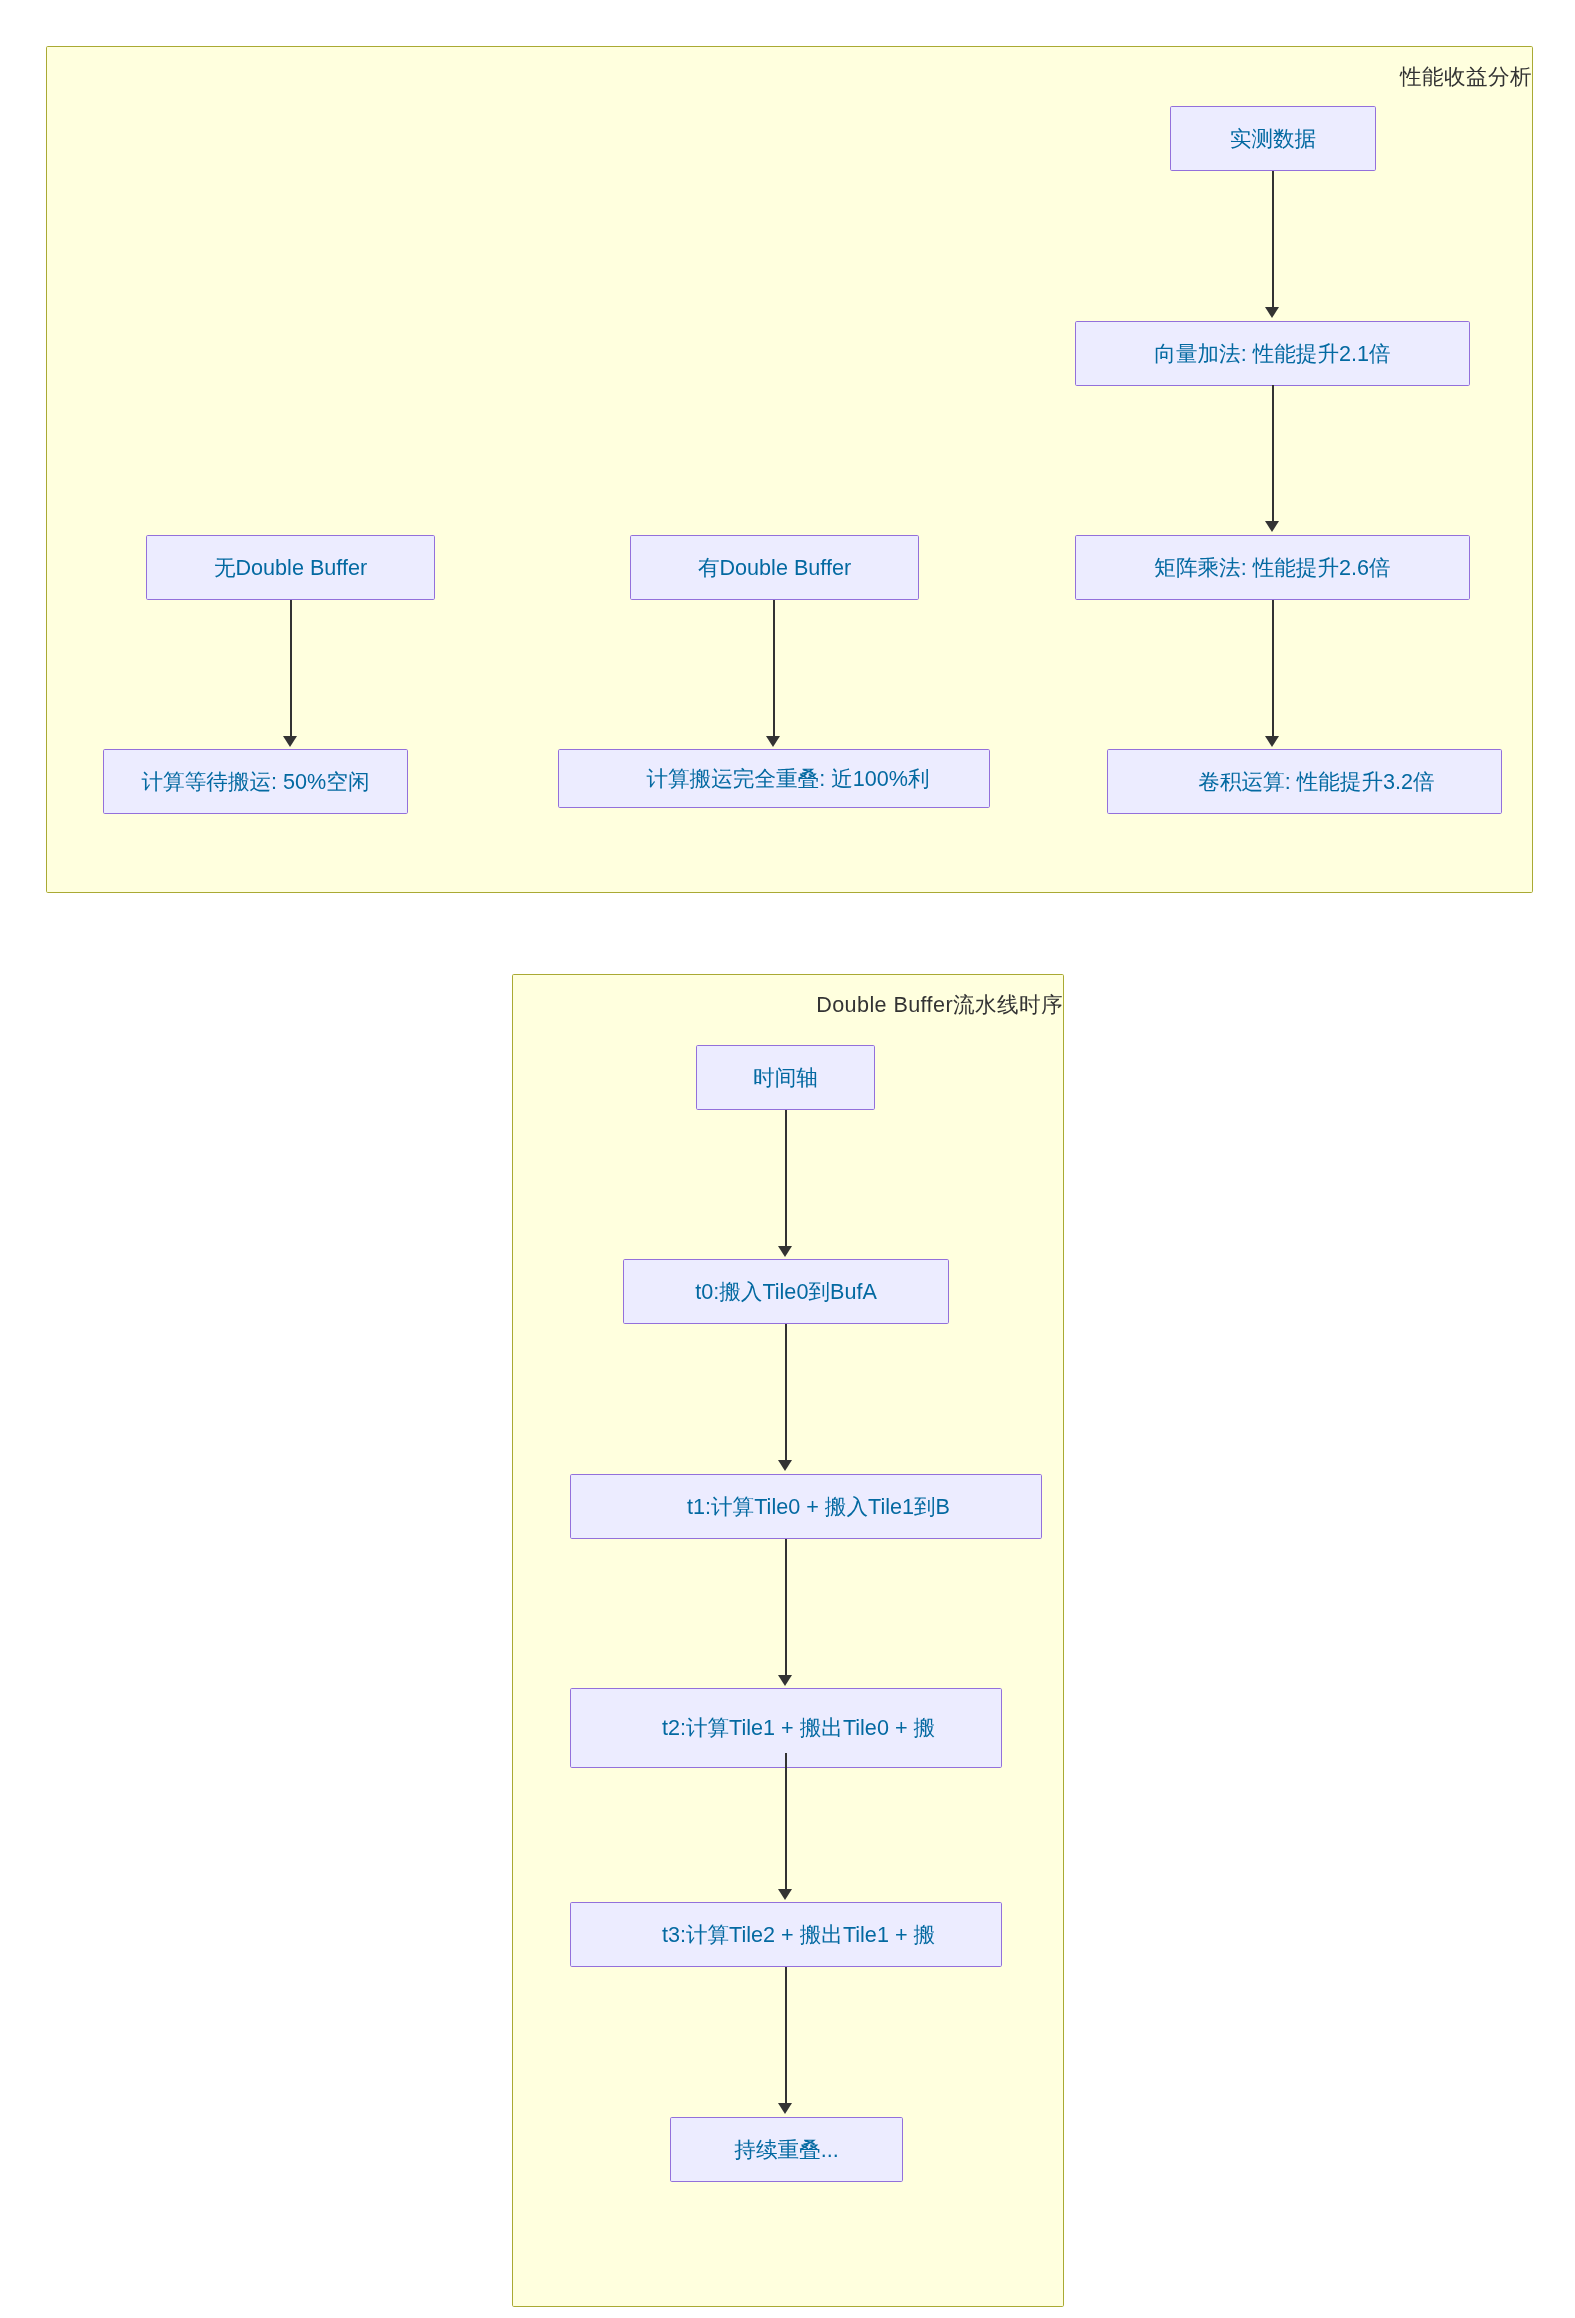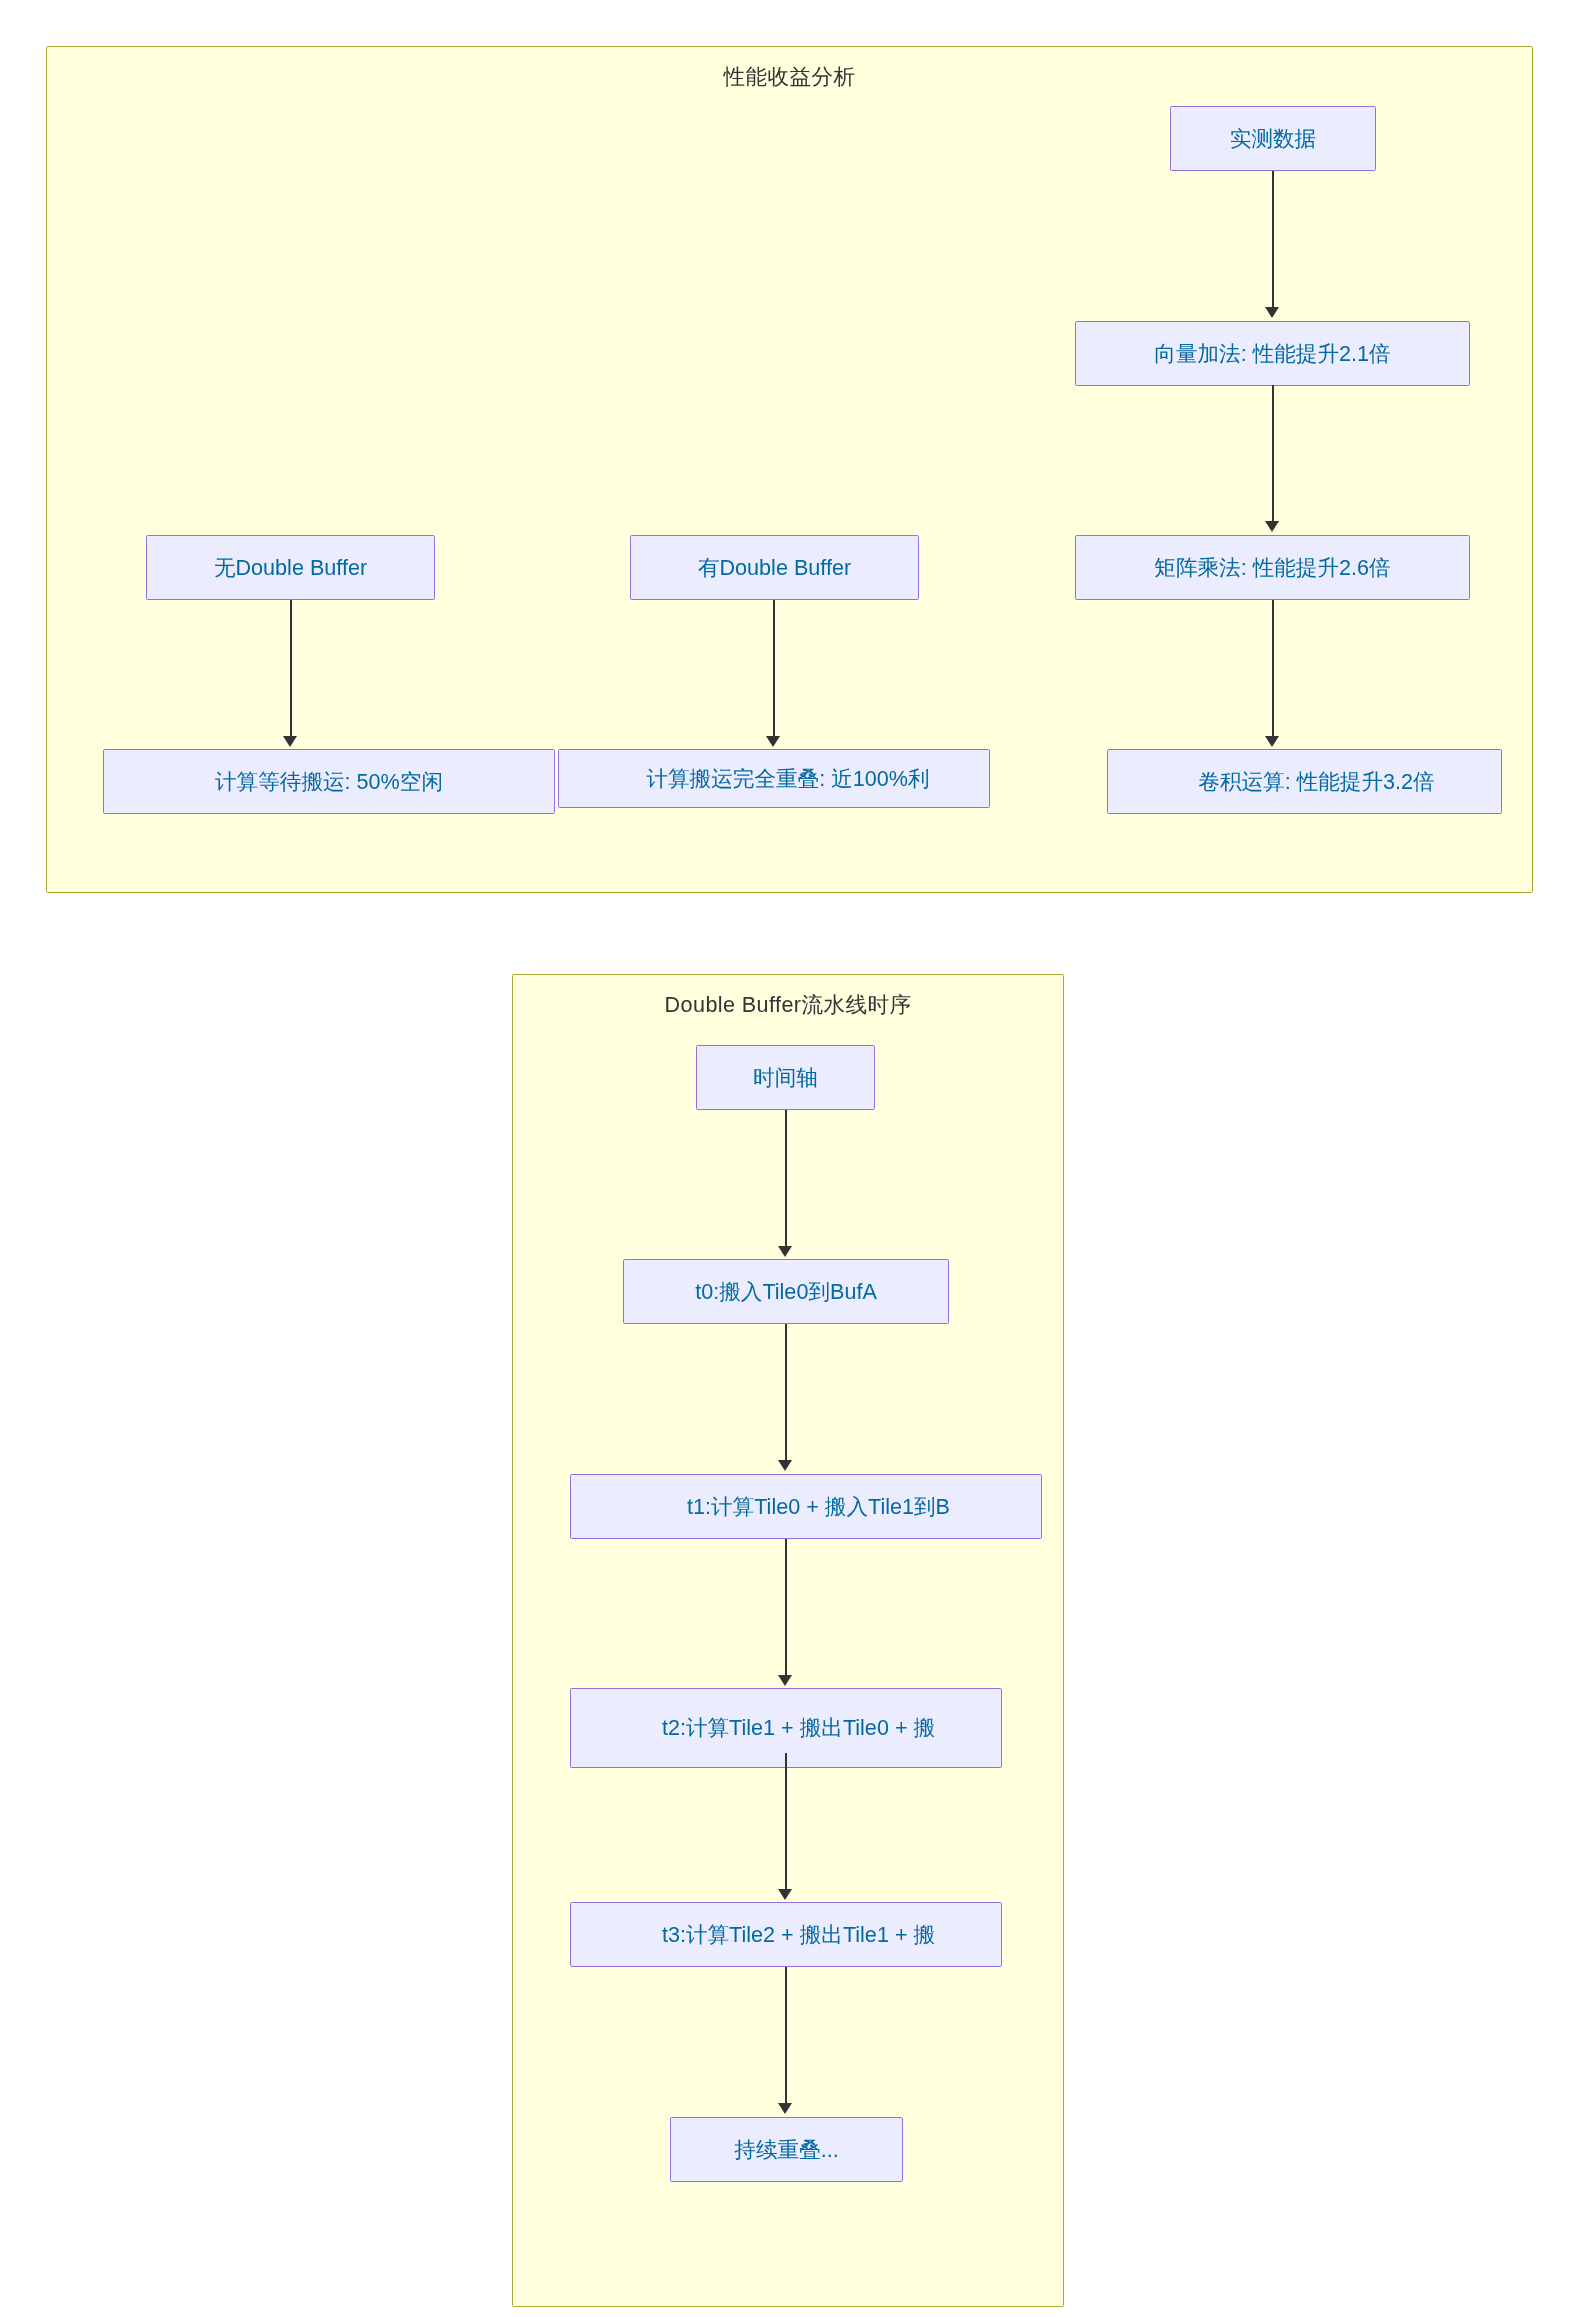--- a/index.html
+++ b/index.html
@@ -19,21 +19,21 @@
   
   .subgraph {
     position: absolute;
     background: #ffffde;
     border: 1.7px solid #aaaa33;
     border-radius: 1.7px;
   }
   .subgraph-title {
     position: absolute;
     left: 0; right: 0;
-    text-align: center;
+    text-align: right;
     font-size: 21.6px;
     color: #333333;
     white-space: nowrap;
     letter-spacing: 0.4px;
   }
 
   
   .node {
     position: absolute;
     background: #ececff;
@@ -115,21 +115,21 @@
 
   <div class="node" style="left:146px; top:535px; width:289px; height:65px;">
     <span class="node-label">无Double Buffer</span>
   </div>
 
   <div class="edge" style="left:290px; top:600px; width:1.7px; height:148px;">
     <div class="edge-line" style="height:136px;"></div>
     <div class="arrowhead" style="top:136px;"></div>
   </div>
 
-  <div class="node" style="left:103px; top:749px; width:452px; height:65px;">
+  <div class="node" style="left:103px; top:749px; width:305px; height:65px;">
     <span class="node-label">计算等待搬运: 50%空闲</span>
   </div>
 
   <div class="node" style="left:630px; top:535px; width:289px; height:65px;">
     <span class="node-label">有Double Buffer</span>
   </div>
 
   <div class="edge" style="left:773px; top:600px; width:1.7px; height:148px;">
     <div class="edge-line" style="height:136px;"></div>
     <div class="arrowhead" style="top:136px;"></div>

